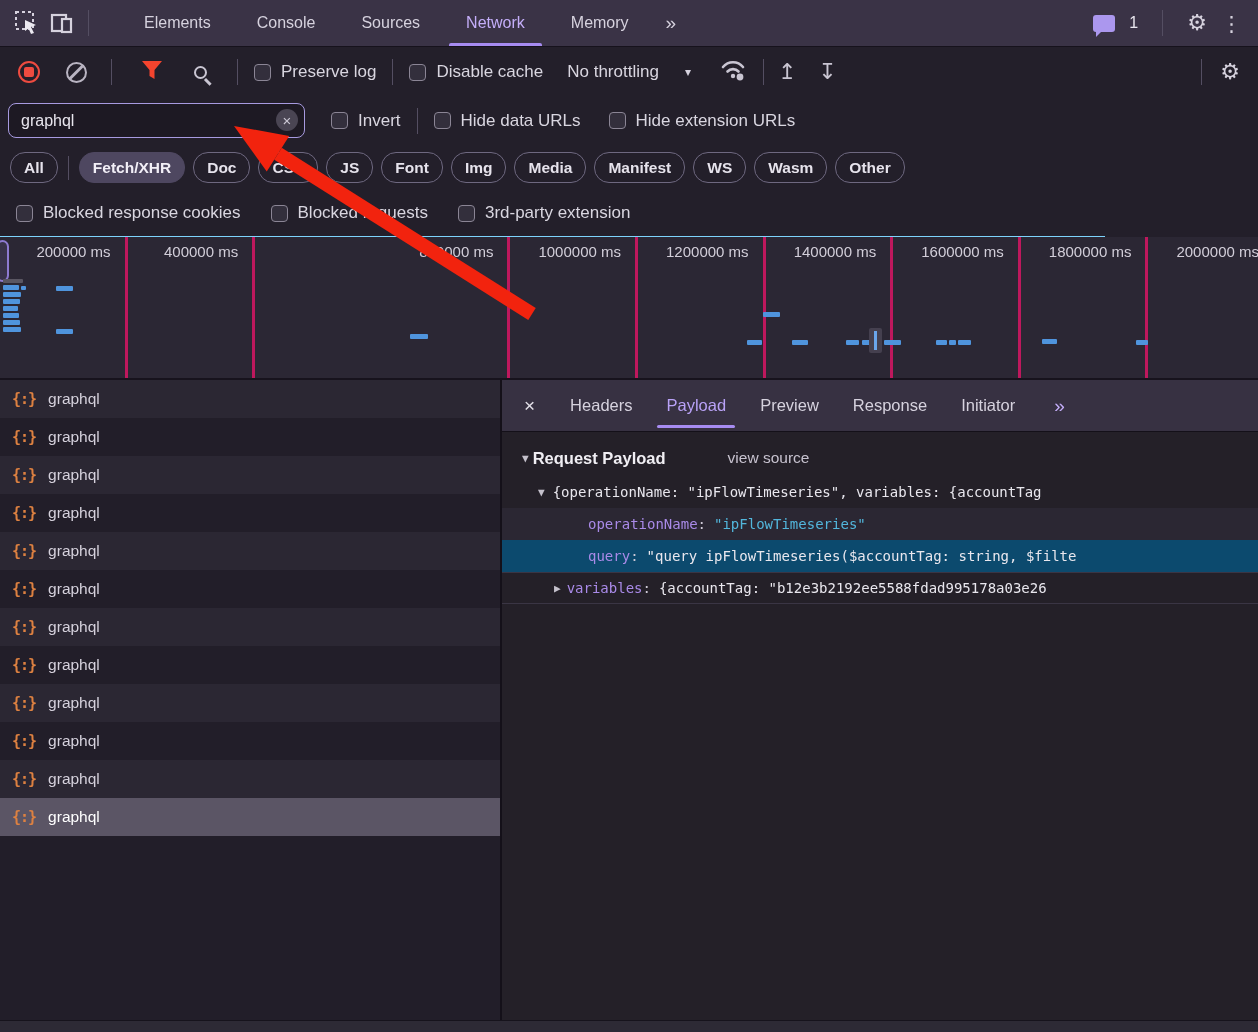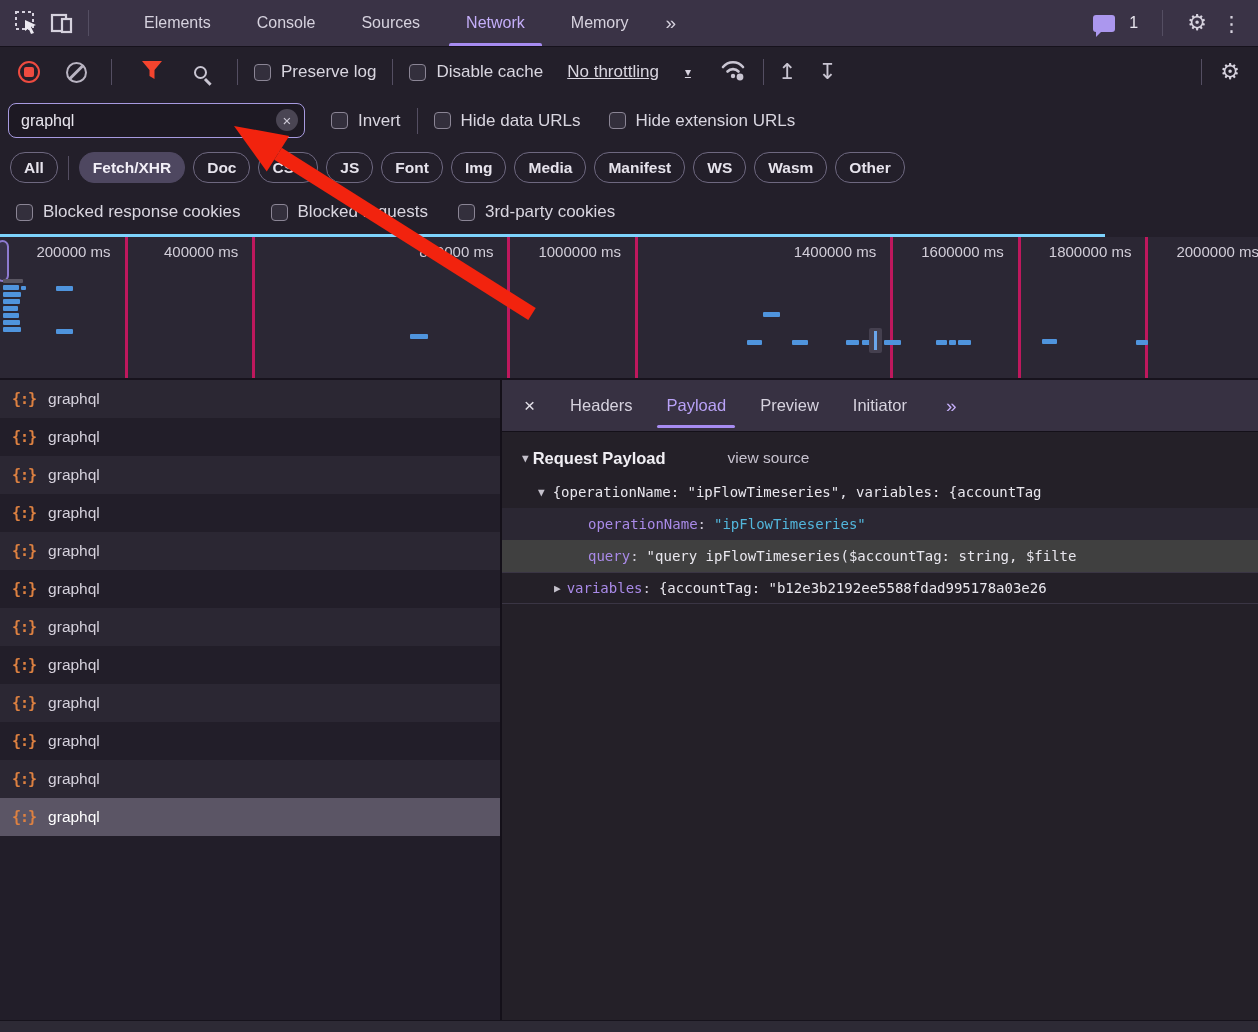--- a/index.html
+++ b/index.html
@@ -30,39 +30,39 @@
   .rec { width:22px; height:22px; border:2.5px solid #ee4b40; border-radius:50%; margin-left:18px;
     display:flex; align-items:center; justify-content:center; }
   .rec i { display:block; width:10px; height:10px; background:#ee4b40; border-radius:2px; }
   .clear-ic { width:21px; height:21px; border:2.5px solid #b9b4c2; border-radius:50%; margin-left:26px; position:relative; }
   .clear-ic::after { content:""; position:absolute; left:-1px; top:7px; width:18px; height:2.5px; background:#b9b4c2; transform:rotate(-45deg); }
   .funnel { margin-left:14px; }
   .search-ic { width:13px; height:13px; border:2.5px solid #c9c5d2; border-radius:50%; position:relative; margin-left:30px; }
   .search-ic::after { content:""; position:absolute; left:10px; top:10px; width:8px; height:2.5px; background:#c9c5d2; transform:rotate(45deg); transform-origin:0 0; }
   .cb-item { display:flex; align-items:center; gap:10px; font-size:17px; color:#d9d6e0; }
   .cb { width:17px; height:17px; border:1.5px solid #8b8595; border-radius:4px; background:#332f3c; flex:none; }
-  .throttle { display:flex; align-items:center; gap:26px; font-size:17px; color:#d9d6e0; margin-left:24px;text-decoration:underline; }
+  .throttle { display:flex; align-items:center; gap:26px; font-size:17px; color:#d9d6e0; margin-left:24px; }
   .dd-caret { font-size:12px; color:#d6d2de; }
   .arrow-glyph { font-size:22px; color:#c9c5d2; line-height:1; }
   
   .filter-row { position:absolute; left:0; top:96px; width:1258px; height:49px; display:flex; align-items:center; }
   .filter-input { position:relative; width:297px; height:35px; margin-left:8px;
     background:#1d1923; border:1.5px solid #a79ae0; border-radius:8px;
     display:flex; align-items:center; padding:0 12px; }
   .filter-input .val { font-size:16px; color:#e8e6ee; }
   .clear-btn { position:absolute; right:6px; top:5px; width:22px; height:22px; border-radius:50%;
     background:#4a4553; color:#cdc9d6; font-size:15px; display:flex; align-items:center; justify-content:center; }
   
   .chips-row { position:absolute; left:0; top:145px; width:1258px; height:45px; display:flex; align-items:center; gap:8px; padding-left:10px; }
   .chip { height:31px; border:1.5px solid #6e6880; border-radius:15px; padding:0 13px;
     display:flex; align-items:center; font-size:15.5px; font-weight:bold; color:#e6e3ec; background:transparent; }
   .chip.selected { background:#4e4760; border-color:#4e4760; color:#f2eff7; }
   .chip-sep { width:1px; height:24px; background:#544e62; margin:0 2px; }
   
-  .advcb-row { position:absolute; left:0; top:190px; width:1105px; height:47px; display:flex; align-items:center; gap:30px; padding-left:16px; border-bottom:3px solid #7dd3fc; }
+  .advcb-row { position:absolute; left:0; top:190px; width:1105px; height:47px; display:flex; align-items:center; gap:30px; padding-left:16px; border-bottom:1px solid #7dd3fc; }
   
   .timeline { position:absolute; left:0; top:237px; width:1258px; height:143px; background:#2b2734; border-bottom:2px solid #17131d; overflow:hidden; }
   .tl-col { position:absolute; top:0; height:143px; border-right:3px solid #be185d; }
   .tl-label { position:absolute; top:6px; right:14px; font-size:15px; color:#d2ced9; white-space:nowrap; }
   .tl-bar { position:absolute; background:#4f94dd; border-radius:1px; }
   .tl-bar.gray { background:#5a5662; }
   .tl-marker { position:absolute; background:#45404f; border-radius:2px; }
   .tl-marker i { position:absolute; left:5px; top:3px; width:3px; height:19px; background:#6aa6ec; display:block; }
   .tl-handle { position:absolute; left:-4px; top:3px; width:13px; height:42px; border:2px solid #8d7ad0; border-radius:7px; background:#39334a; }
   
@@ -84,21 +84,21 @@
   .payload { font-family:"DejaVu Sans Mono", monospace; font-size:14px; }
   .pl-title-row { display:flex; align-items:center; height:36px; padding-left:20px; margin-top:8px; }
   .pl-caret { font-size:11px; color:#c5c1cc; margin-right:4px; }
   .pl-title { font-family:"Liberation Sans", sans-serif; font-size:16.5px; font-weight:bold; color:#f0eef3; }
   .pl-viewsrc { font-family:"Liberation Sans", sans-serif; font-size:15.5px; color:#c7c2cf; margin-left:62px; }
   .pl-row { height:32px; display:flex; align-items:center; white-space:nowrap; overflow:hidden; }
   .pl-preview { padding-left:36px; color:#e9e7ee; }
   .pl-preview .pl-caret { margin-right:8px; }
   .pl-kv { padding-left:86px; }
   .pl-kv.zebra { background:#2b2733; }
-  .pl-kv.hl { background:#404040; }
+  .pl-kv.hl { background:#0c4a6e; }
   .pl-kv.bordered { border-top:1px solid #3a3544; border-bottom:1px solid #3a3544; padding-left:52px; }
   .pl-key { color:#a98ae8; }
   .pl-colon { color:#cfcbd8; margin-right:8px; }
   .pl-str { color:#52b6dc; }
   .pl-val { color:#e9e7ee; }
   .pl-kv .pl-caret { margin-right:6px; font-size:11px; }
   
   .bottom-strip { position:absolute; left:0; top:1020px; width:1258px; height:12px; background:#2d2a35; border-top:1px solid #16131c; }
   
   #arrow-svg { position:absolute; left:0; top:0; width:1258px; height:1032px; pointer-events:none; z-index:60; }
@@ -220,37 +220,40 @@
     <label class="cb-item">
       <span class="cb"></span>
       <span>Blocked response cookies</span>
     </label>
     <label class="cb-item">
       <span class="cb"></span>
       <span>Blocked requests</span>
     </label>
     <label class="cb-item">
       <span class="cb"></span>
-      <span>3rd-party cookies</span>
+      <span>3rd-party extension</span>
     </label>
   </div>
 
   <div class="timeline" id="timeline">
     <span class="tl-handle"></span>
   <div class="tl-col" style="left: 0px; width: 127.6px;">
         <span class="tl-label">200000 ms</span>
       </div>
       <div class="tl-col" style="left: 127.6px; width: 127.6px;">
         <span class="tl-label">400000 ms</span>
       </div>
       <div class="tl-col" style="left: 382.8px; width: 127.6px;">
         <span class="tl-label">800000 ms</span>
       </div>
       <div class="tl-col" style="left: 510.4px; width: 127.6px;">
         <span class="tl-label">1000000 ms</span>
+      </div>
+      <div class="tl-col" style="left: 638px; width: 127.6px;">
+        <span class="tl-label">1200000 ms</span>
       </div>
       <div class="tl-col" style="left: 765.6px; width: 127.6px;">
         <span class="tl-label">1400000 ms</span>
       </div>
       <div class="tl-col" style="left: 893.2px; width: 127.6px;">
         <span class="tl-label">1600000 ms</span>
       </div>
       <div class="tl-col" style="left: 1020.8px; width: 127.6px;">
         <span class="tl-label">1800000 ms</span>
       </div>
@@ -338,20 +341,21 @@
       </div>
   </div>
   <div class="panel-divider"></div>
 
   <div class="details">
     <div class="det-tabs">
       <span class="det-close">×</span>
       <span class="det-tab">Headers</span>
       <span class="det-tab selected">Payload</span>
       <span class="det-tab">Preview</span>
+      <span class="det-tab">Response</span>
       <span class="det-tab">Initiator</span>
       <span class="more-chev" style="color:#c4aef9; margin-left:8px;">»</span>
     </div>
     <div class="payload">
       <div class="pl-title-row">
         <span class="pl-caret">▼</span>
         <span class="pl-title">Request Payload</span>
         <span class="pl-viewsrc">view source</span>
       </div>
       <div class="pl-row pl-preview">

